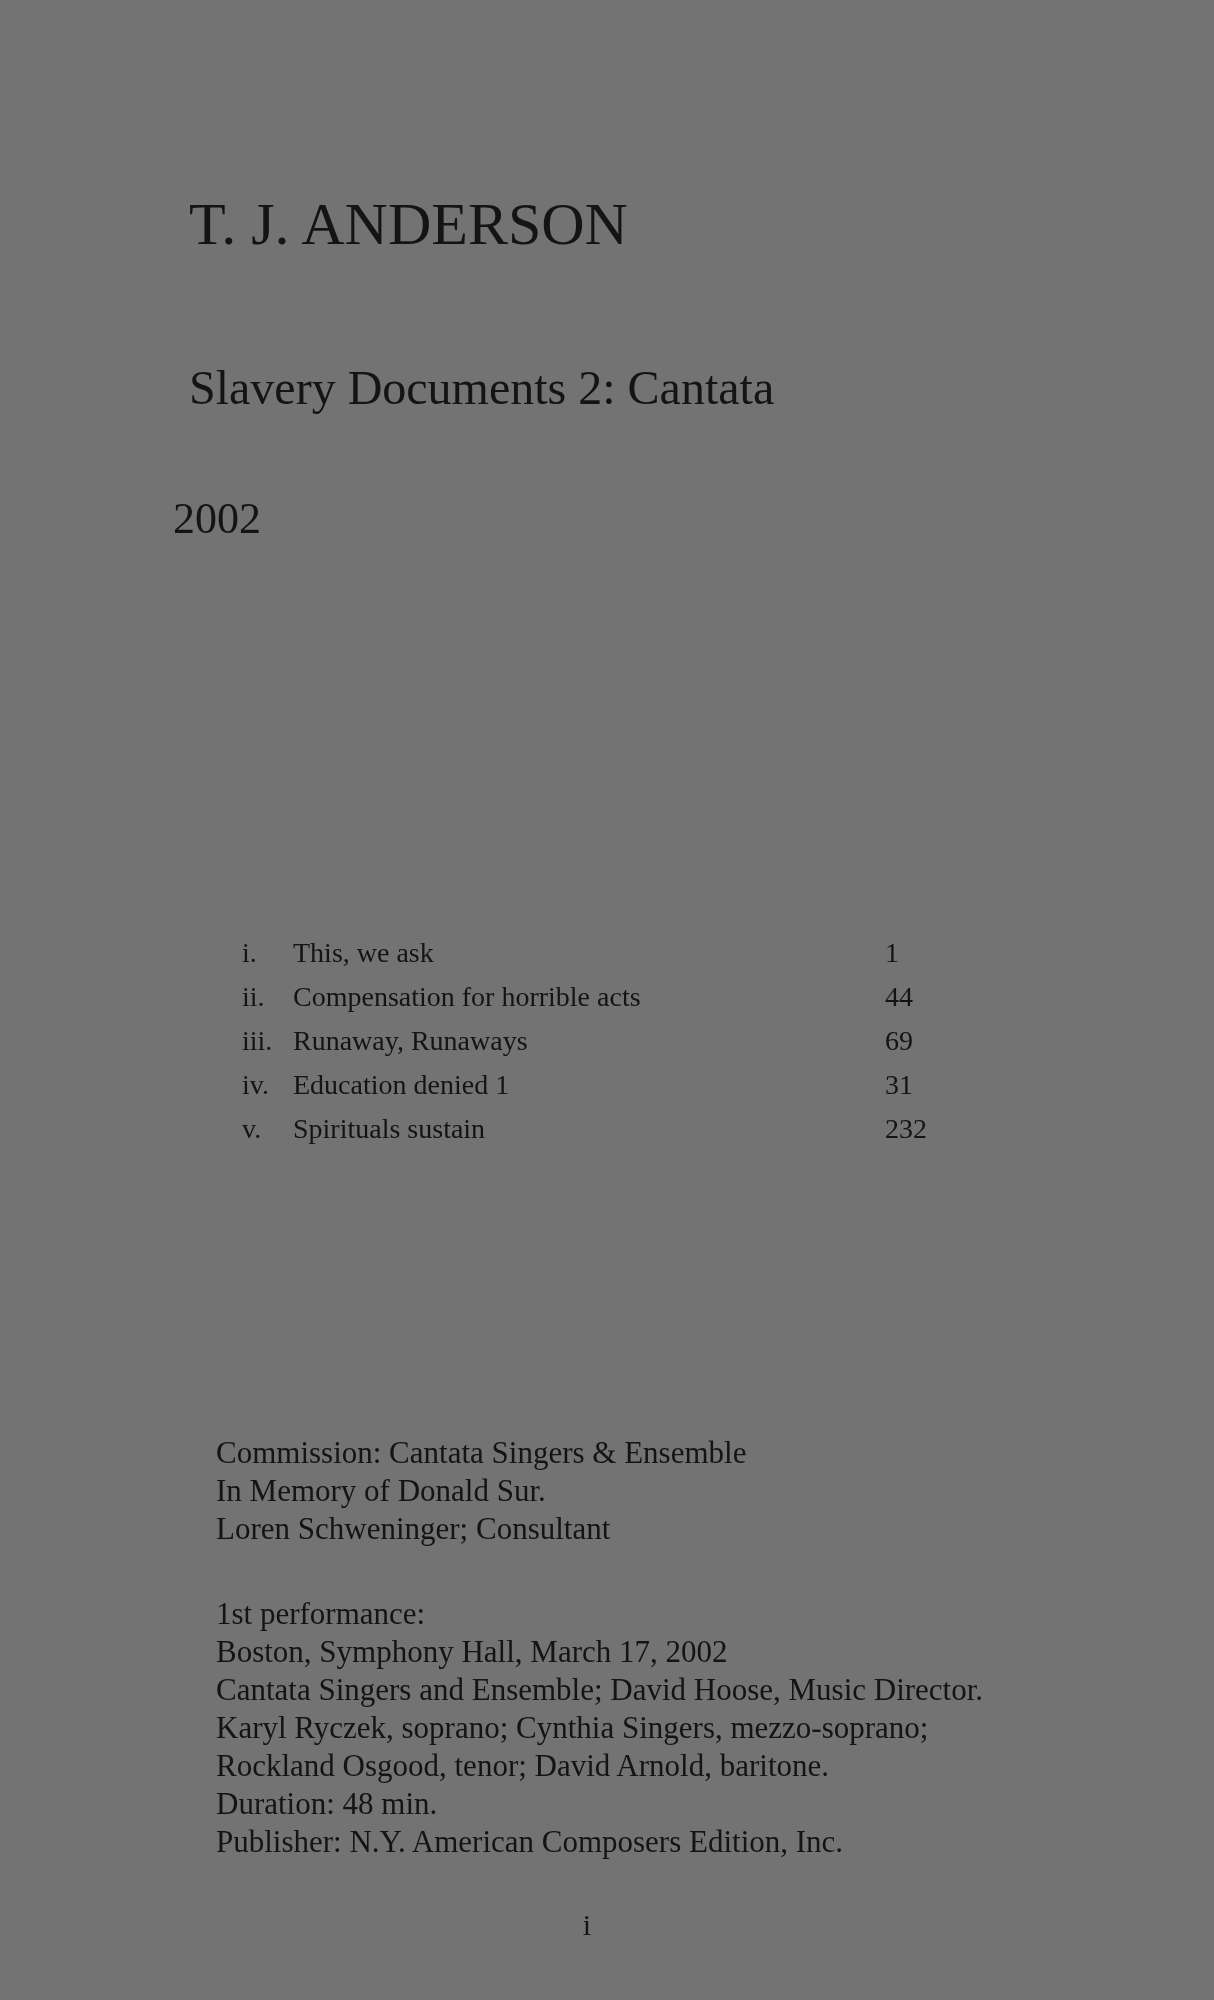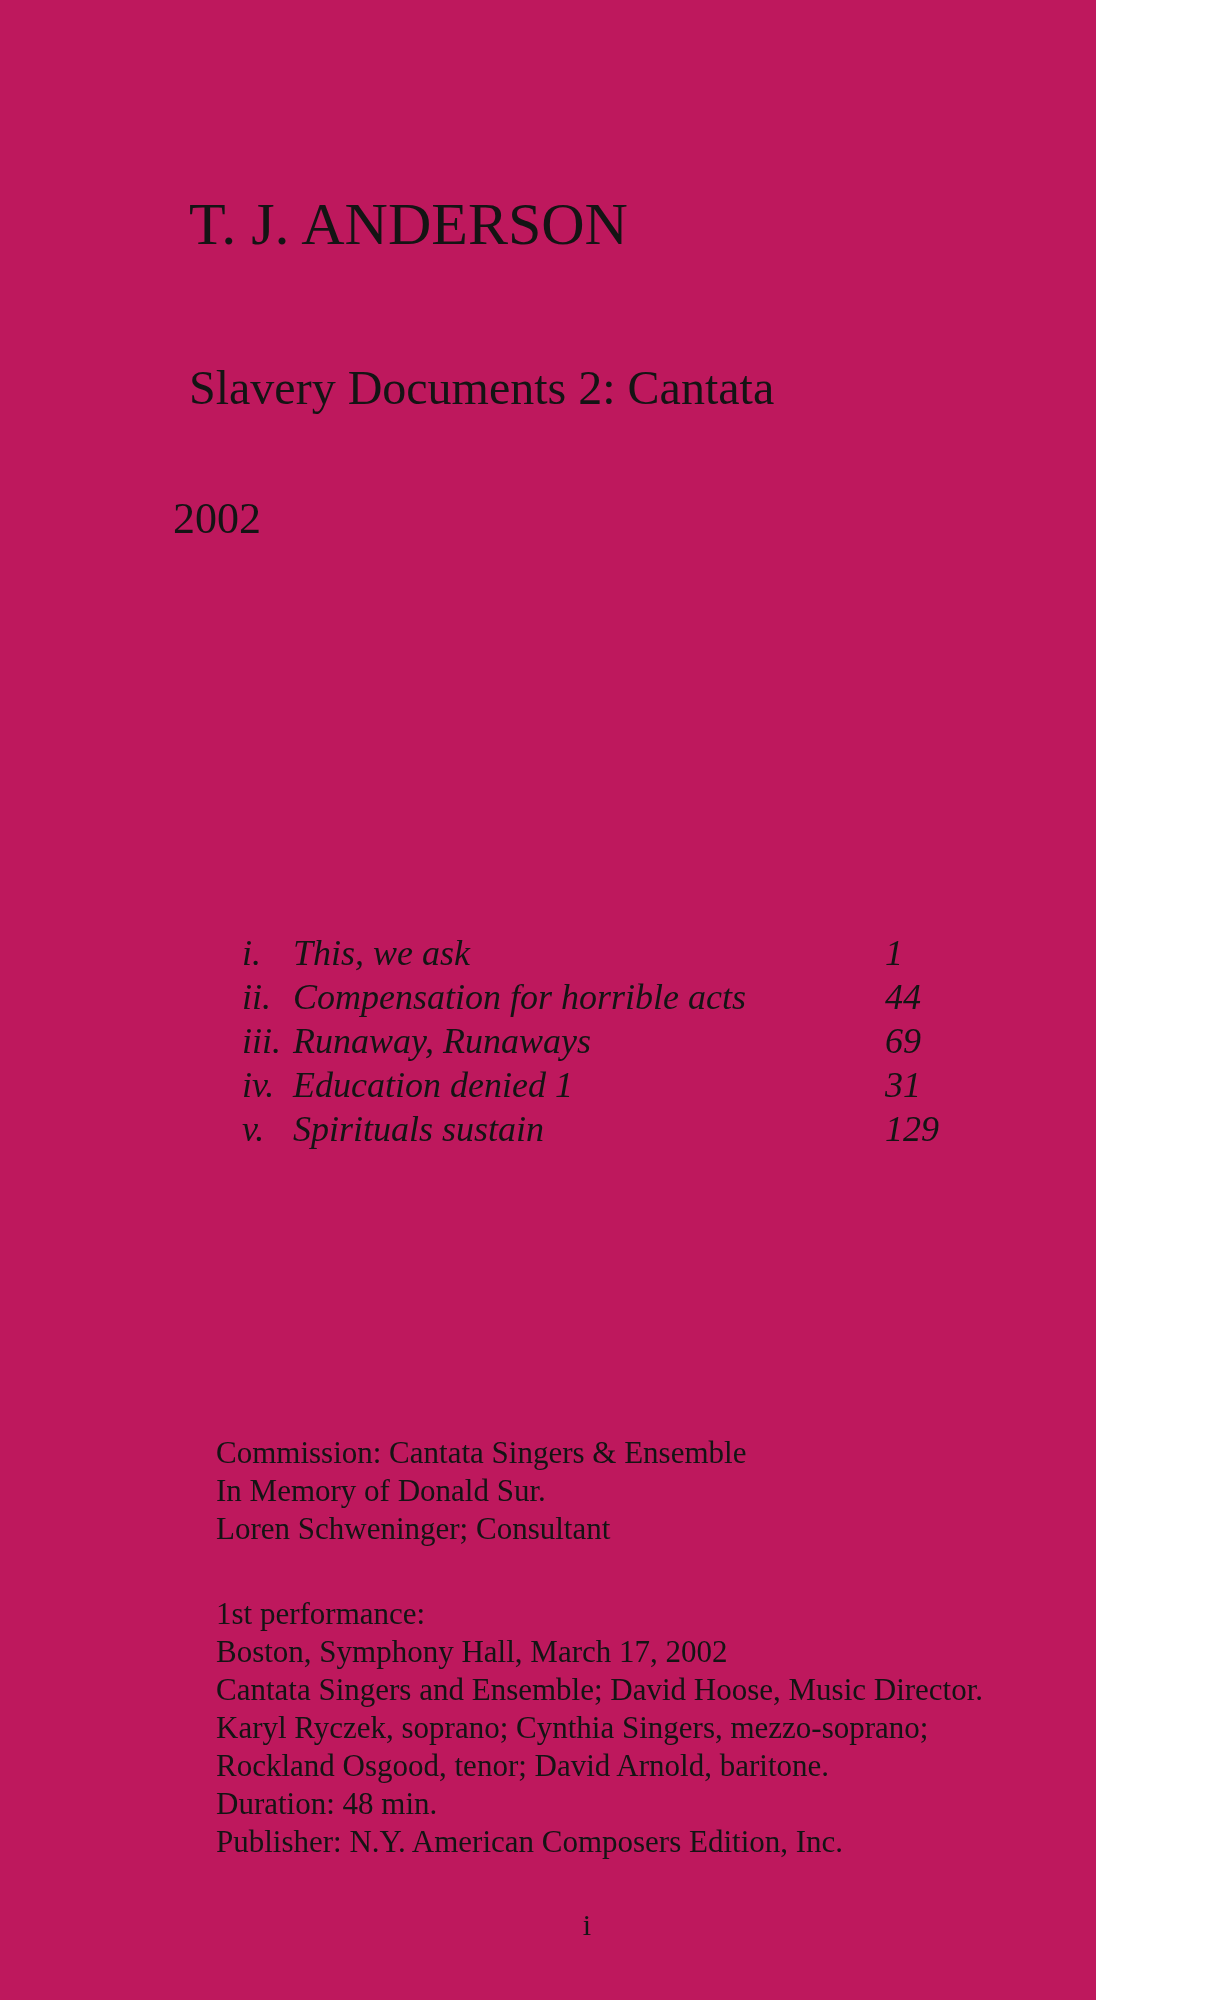--- a/index.html
+++ b/index.html
@@ -2,23 +2,23 @@
 <html><head>
 <meta charset="utf-8">
 <style>
   html, body {
     margin: 0;
     padding: 0;
     background: #ffffff;
   }
   .page {
     position: relative;
-    width: 1096px;
+    width: 1214px;
     height: 2000px;
-    background: #be185d;
+    background: #737373;
     font-family: "Liberation Serif", "DejaVu Serif", serif;
     color: #141414;
     overflow: hidden;
   }
   .composer-name {
     position: absolute;
     left: 189px;
     top: 194px;
     font-size: 60px;
     line-height: 1;
@@ -42,24 +42,23 @@
   .toc {
     position: absolute;
     left: 0;
     top: 931px;
     width: 1214px;
   }
   .toc-row {
     position: relative;
     height: 44px;
     line-height: 44px;
-    font-size: 36px;
+    font-size: 28px;
     padding-left: 242px;
     white-space: nowrap;
-    font-style: italic;
   }
   .toc-numeral {
     display: inline-block;
     width: 51px;
   }
   .toc-page {
     position: absolute;
     left: 885px;
     top: 0;
   }
@@ -107,21 +106,21 @@
     <div class="toc-row">
       <span class="toc-numeral">iii.</span><span class="toc-title">Runaway, Runaways</span>
       <span class="toc-page">69</span>
     </div>
     <div class="toc-row">
       <span class="toc-numeral">iv.</span><span class="toc-title">Education denied 1</span>
       <span class="toc-page">31</span>
     </div>
     <div class="toc-row">
       <span class="toc-numeral">v.</span><span class="toc-title">Spirituals sustain</span>
-      <span class="toc-page">129</span>
+      <span class="toc-page">232</span>
     </div>
   </div>
 
   <div class="text-block commission-block">
     <div>Commission: Cantata Singers &amp; Ensemble</div>
     <div>In Memory of Donald Sur.</div>
     <div>Loren Schweninger; Consultant</div>
   </div>
 
   <div class="text-block performance-block">

